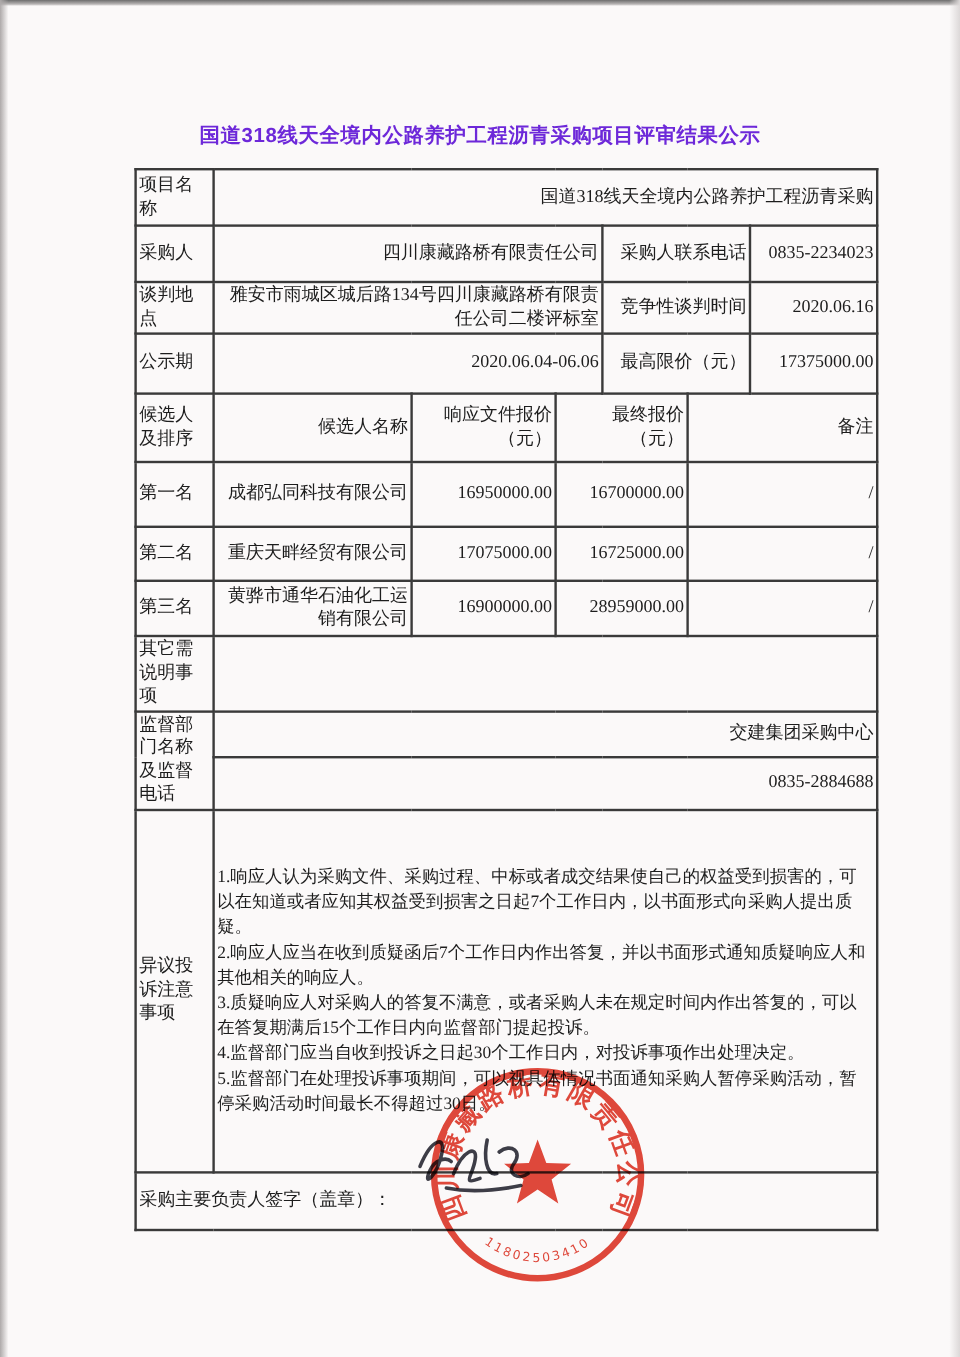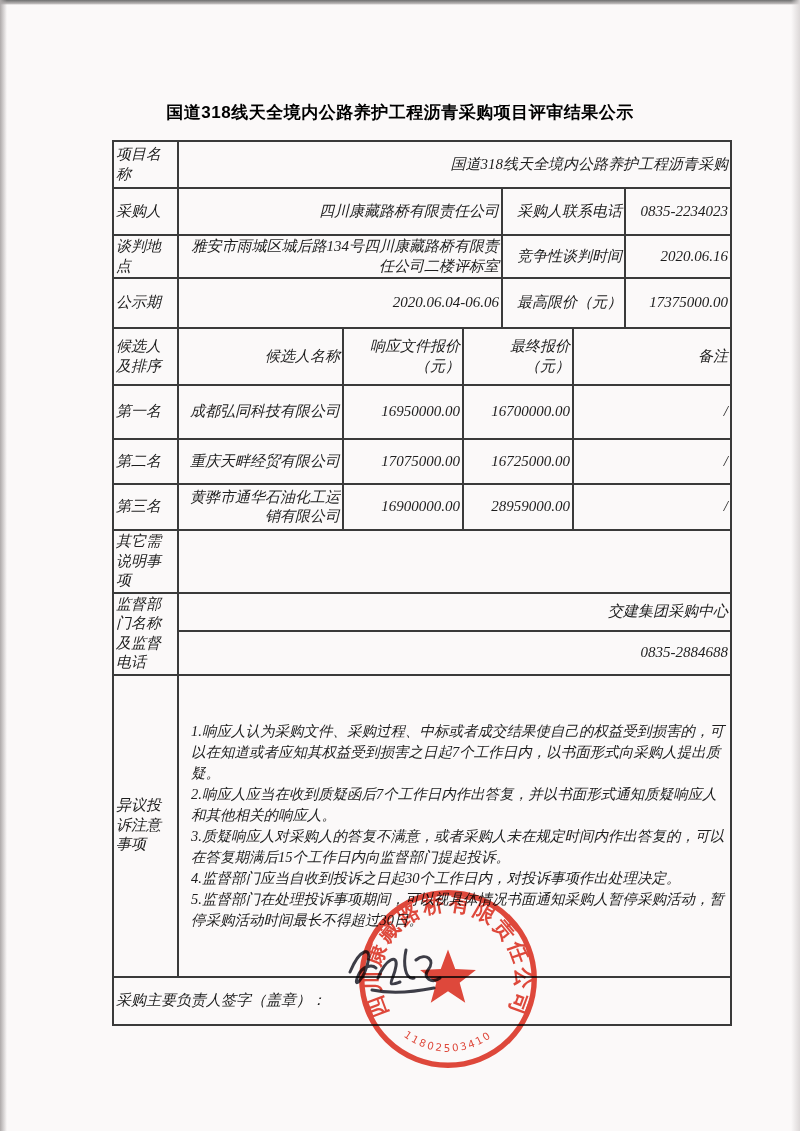--- a/index.html
+++ b/index.html
@@ -12,37 +12,37 @@
   
   .edge-top{position:absolute;left:0;top:0;width:800px;height:5px;
     background:linear-gradient(#6e6e6e,#b9b6b6 70%,rgba(185,182,182,0));}
   .edge-left{position:absolute;left:0;top:0;width:7px;height:1131px;
     background:linear-gradient(90deg,#aeaaaa,rgba(251,249,249,0));}
   .edge-right{position:absolute;right:0;top:0;width:9px;height:1131px;
     background:linear-gradient(270deg,#dcd8d8,rgba(251,249,249,0));}
   .page-title{
     position:absolute;left:0;top:101px;width:800px;margin:0;
     text-align:center;font-size:17px;font-weight:bold;letter-spacing:.5px;
-    font-family:"Liberation Sans","DejaVu Sans",sans-serif;color:#000000;
+    font-family:"Liberation Sans","DejaVu Sans",sans-serif;color:#6d28d9;
   }
   table.result{
     position:absolute;left:112px;top:140px;width:620px;
-    border-collapse:collapse;table-layout:fixed;font-style:italic;
+    border-collapse:collapse;table-layout:fixed;
   }
   table.result td{
     border:2px solid #3a3a3a;
     font-size:15px;line-height:1.3;
     vertical-align:middle;padding:1px 2px;
     overflow:hidden;word-break:break-all;
   }
   td.lbl{text-align:left;padding:1px 1px 1px 2px;}
   td.l{text-align:right;padding-left:6px;}
   td.c{text-align:right;}
   td.obj{vertical-align:middle;padding:4px 3px 4px 4px;}
-  .obj-item{font-size:14.5px;line-height:21px;text-align:left;word-break:break-all;margin-left:10px;}
+  .obj-item{font-size:14.5px;line-height:21px;text-align:left;word-break:break-all;}
   td.sign{ text-align:left;padding-left:6px;font-size:15px;}
   
   .seal{position:absolute;left:350px;top:881px;width:196px;height:196px;
     mix-blend-mode:multiply;opacity:.9;pointer-events:none;}
   .signature{position:absolute;left:342px;top:938px;width:112px;height:68px;
     mix-blend-mode:multiply;opacity:.88;pointer-events:none;}
 </style>
 </head>
 <body>
 

